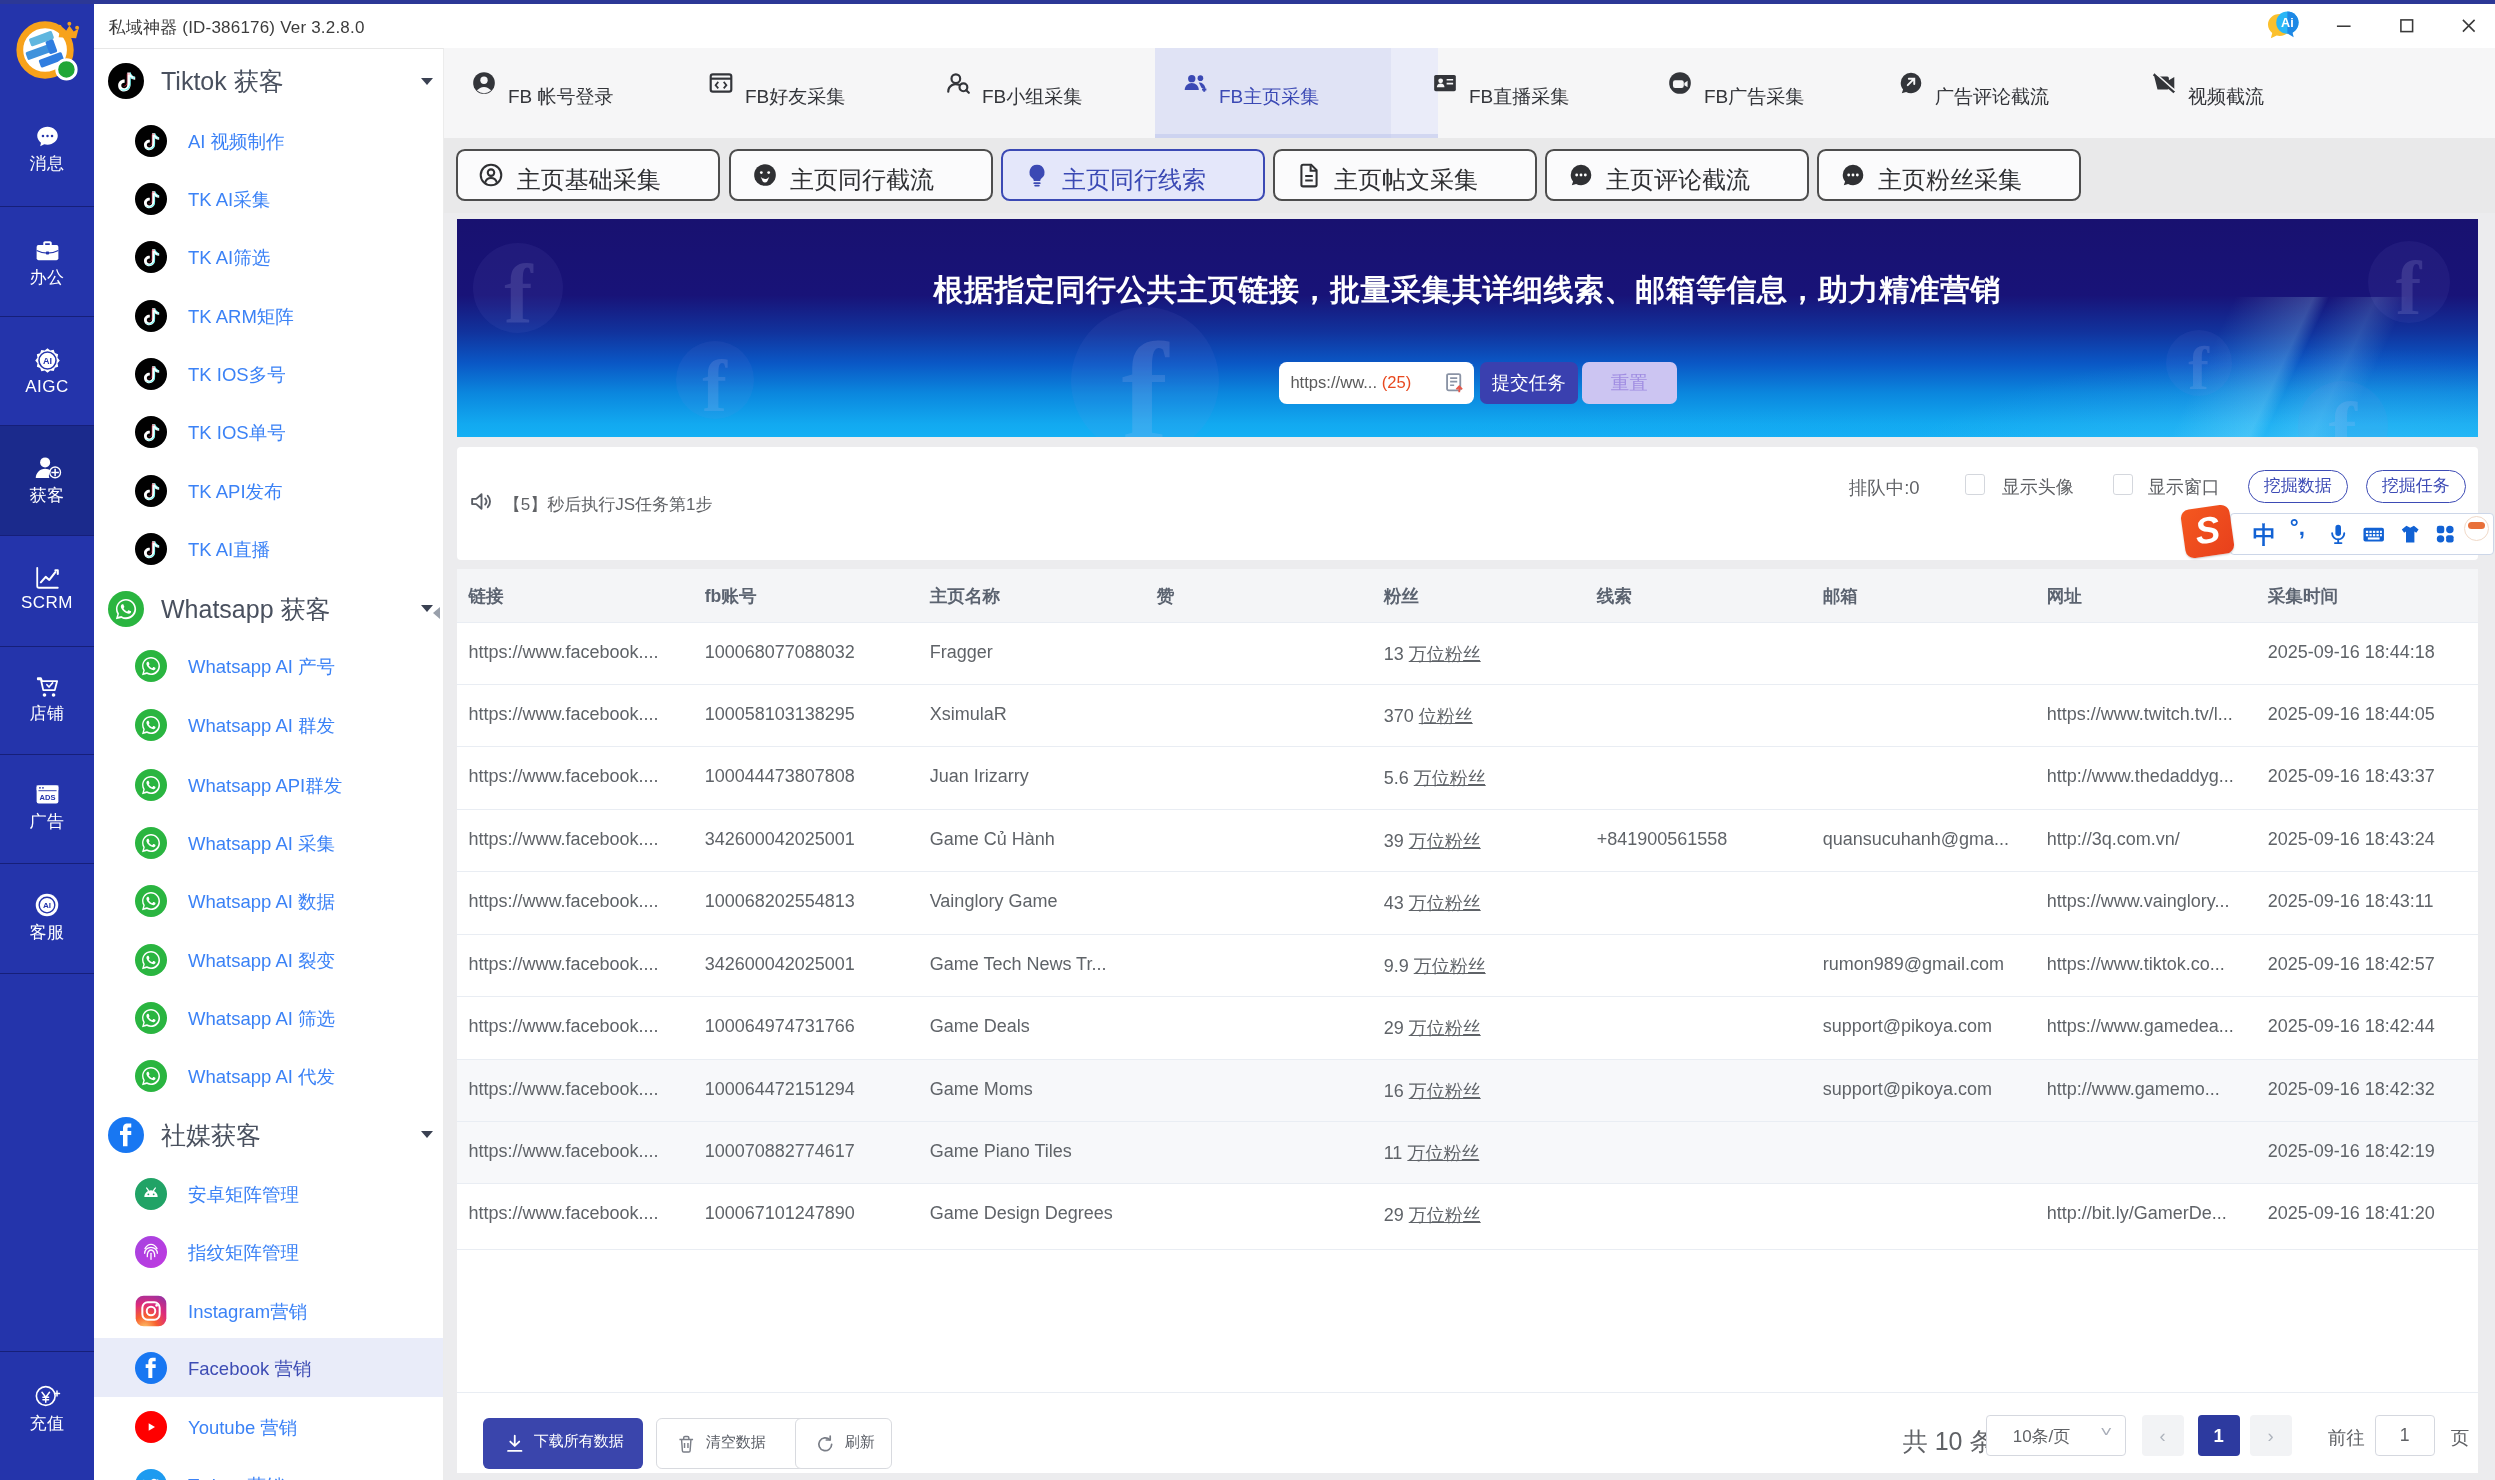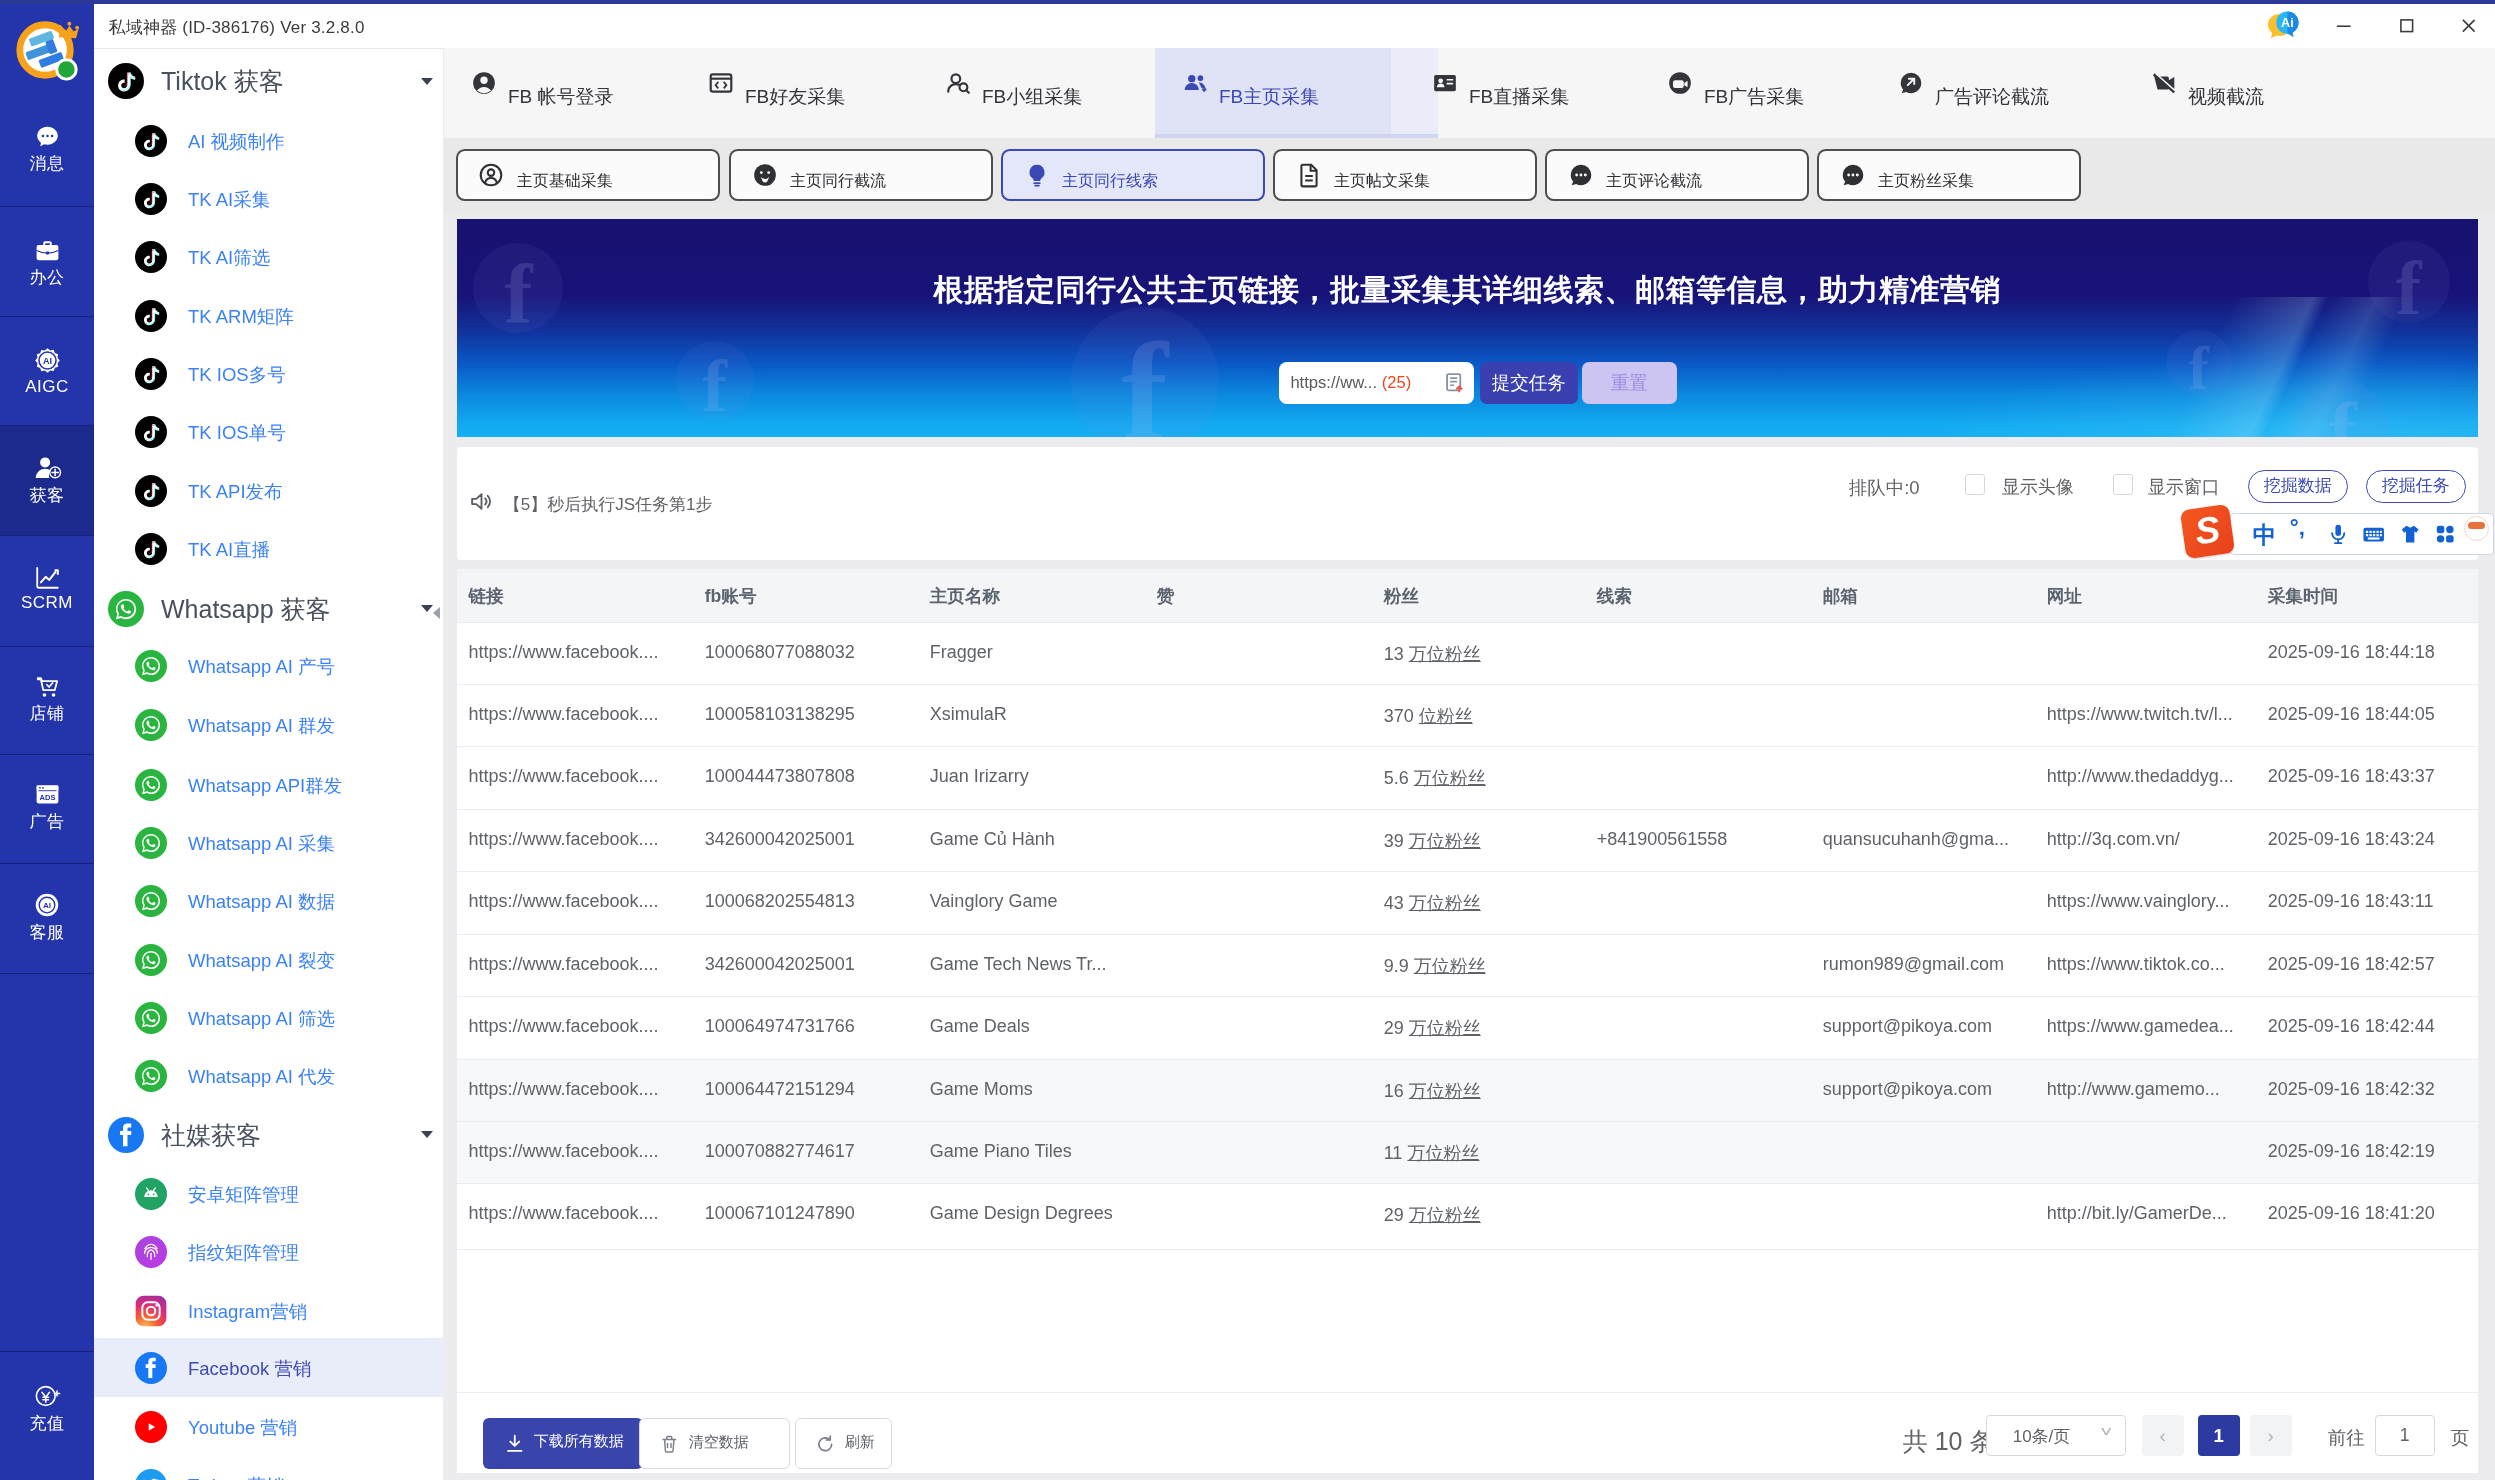--- a/index.html
+++ b/index.html
@@ -30,21 +30,21 @@
 .m-sel .mtx{color:#3d4cb4}
 #main{left:444px;top:48px;width:2052px;height:1433px;background:#ececee}
 #tabs{position:absolute;left:0;top:0;width:2052px;height:90px;background:#f6f6f7}
 .tab{position:absolute;top:0;height:90px;width:234px;color:#33353a}
 .tab svg{position:absolute;left:27px;top:22.4px}
 .tab .ttx{position:absolute;left:64px;top:36px;font-size:19px;white-space:nowrap}
 .tab-act{background:linear-gradient(90deg,#e0e3f5 0,#e0e3f5 236px,#eaecf9 236px,#eaecf9 100%);color:#3b49b4;box-shadow:inset 0 -3.9px 0 rgba(190,198,235,.55)}
 #subtabs{position:absolute;left:0;top:90px;width:2052px;height:75px;background:#e9e9ea}
 .stab{position:absolute;top:10.7px;height:52px;background:#fbfbfc;border:2px solid #4d4d4d;border-radius:8.8px;color:#2f3033}
 .stab svg{position:absolute;left:20.5px;top:11.7px}
-.stab .stx{position:absolute;left:59px;top:20px;font-size:16px;white-space:nowrap}
+.stab .stx{position:absolute;left:59px;top:13px;font-size:24px;white-space:nowrap}
 .stab-act{background:#e4e7fa;border-color:#3b49b4;color:#3b49b4}
 #banner{position:absolute;left:12.7px;top:171px;width:2021px;height:218px;overflow:hidden;background:linear-gradient(180deg,#181170 0%,#181378 35%,#11339d 52%,#0a57c5 66%,#0b87de 80%,#12a9f0 94%,#14b0f4 100%)}
 #banner .glow1{position:absolute;left:488px;top:156px;width:1560px;height:507px;background:radial-gradient(ellipse at center,rgba(40,150,252,.45),rgba(40,150,252,0) 62%)}
 #banner .glow2{position:absolute;left:1385px;top:117px;width:975px;height:322px;background:radial-gradient(ellipse at center,rgba(110,215,255,.35),rgba(110,215,255,0) 66%)}
 #banner .streak{position:absolute;left:1463px;top:78px;width:683px;height:224px;background:linear-gradient(115deg,rgba(255,255,255,0) 40%,rgba(180,240,255,.22) 50%,rgba(255,255,255,0) 52%,rgba(180,240,255,.16) 58%,rgba(255,255,255,0) 62%)}
 .fcir{position:absolute;border-radius:50%;background:rgba(135,135,228,.08)}
 .fcir .fg{position:absolute;left:0;top:0;width:100%;height:100%;color:rgba(195,195,240,.16);font-family:"Liberation Serif",serif;font-weight:bold;text-align:center}
 #banner h1{position:absolute;left:0;width:2021px;top:51px;text-align:center;color:#fff;font-size:30px;font-weight:600;letter-spacing:0.5px}
 #binput{position:absolute;left:822px;top:143px;width:195px;height:42px;background:#fff;border-radius:7.8px;font-size:16.6px;color:#5a5a5a;line-height:42px;padding-left:11.7px}
 #binput .red{color:#e8491f}
@@ -838,21 +838,21 @@
       </div>
 <div style="position:absolute;left:0;top:680px;width:2021px;height:1px;background:#e9edf3"></div>
 
 <div id="tfootsep"></div>
 <div class="fbtn" id="fdl">
         <svg width="21.5" height="21.5" viewBox="0 0 22 22">
           <use href="#i-dl"></use>
         </svg>
         <span>下载所有数据</span>
       </div>
-<div class="fbtn fwhite" style="left:182px;width:151px">
+<div class="fbtn fwhite" style="left:199px;width:151px">
         <svg width="20.5" height="20.5" style="color:#7a7e87" viewBox="0 0 21 21">
           <use href="#i-trash"></use>
         </svg>
         <span>清空数据</span>
       </div>
 <div class="fbtn fwhite" style="left:338px;width:97px">
         <svg width="20.5" height="20.5" style="color:#7a7e87" viewBox="0 0 21 21">
           <use href="#i-refresh"></use>
         </svg>
         <span>刷新</span>

